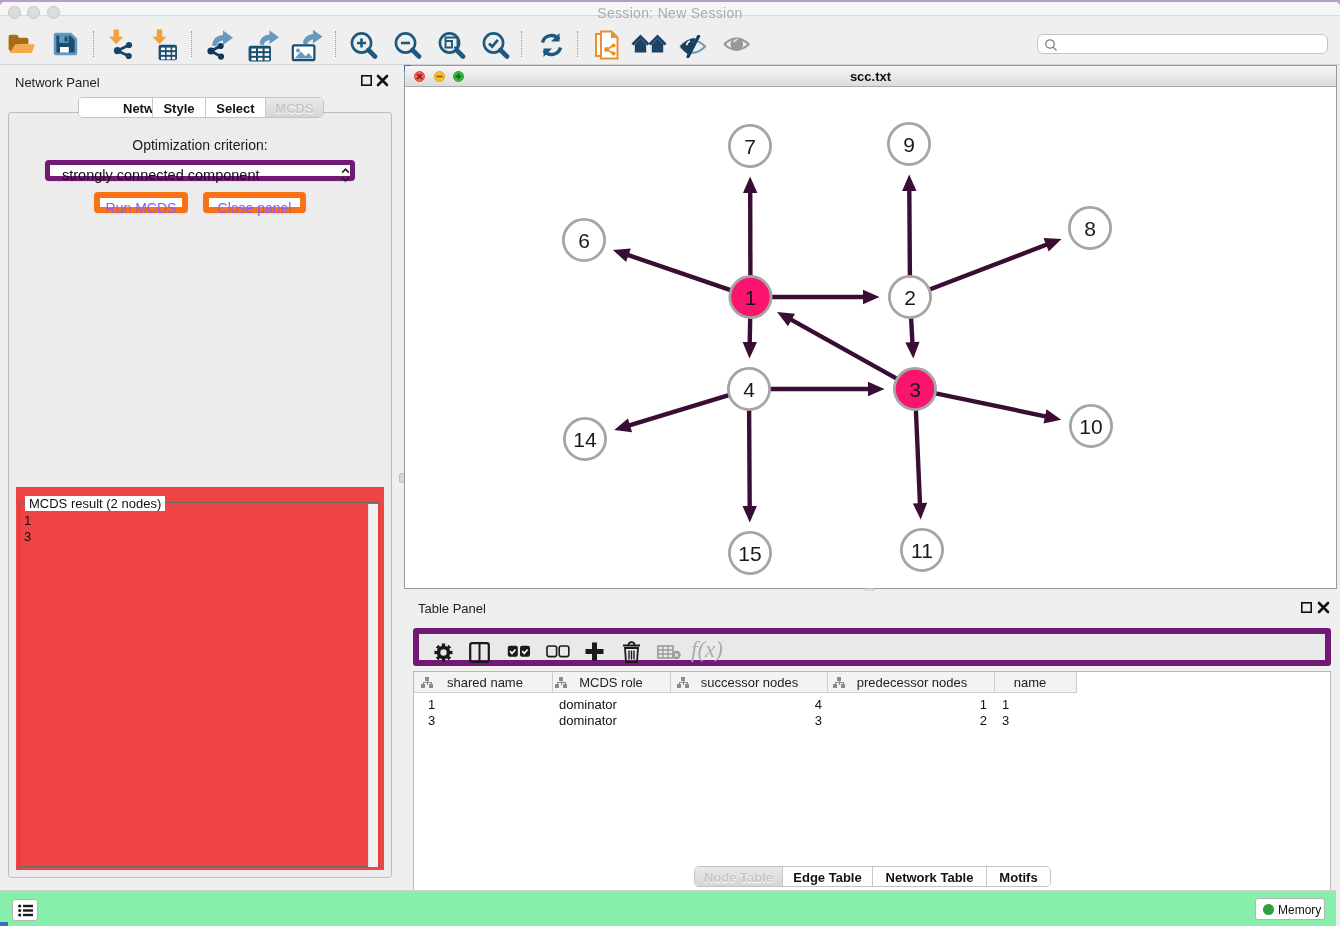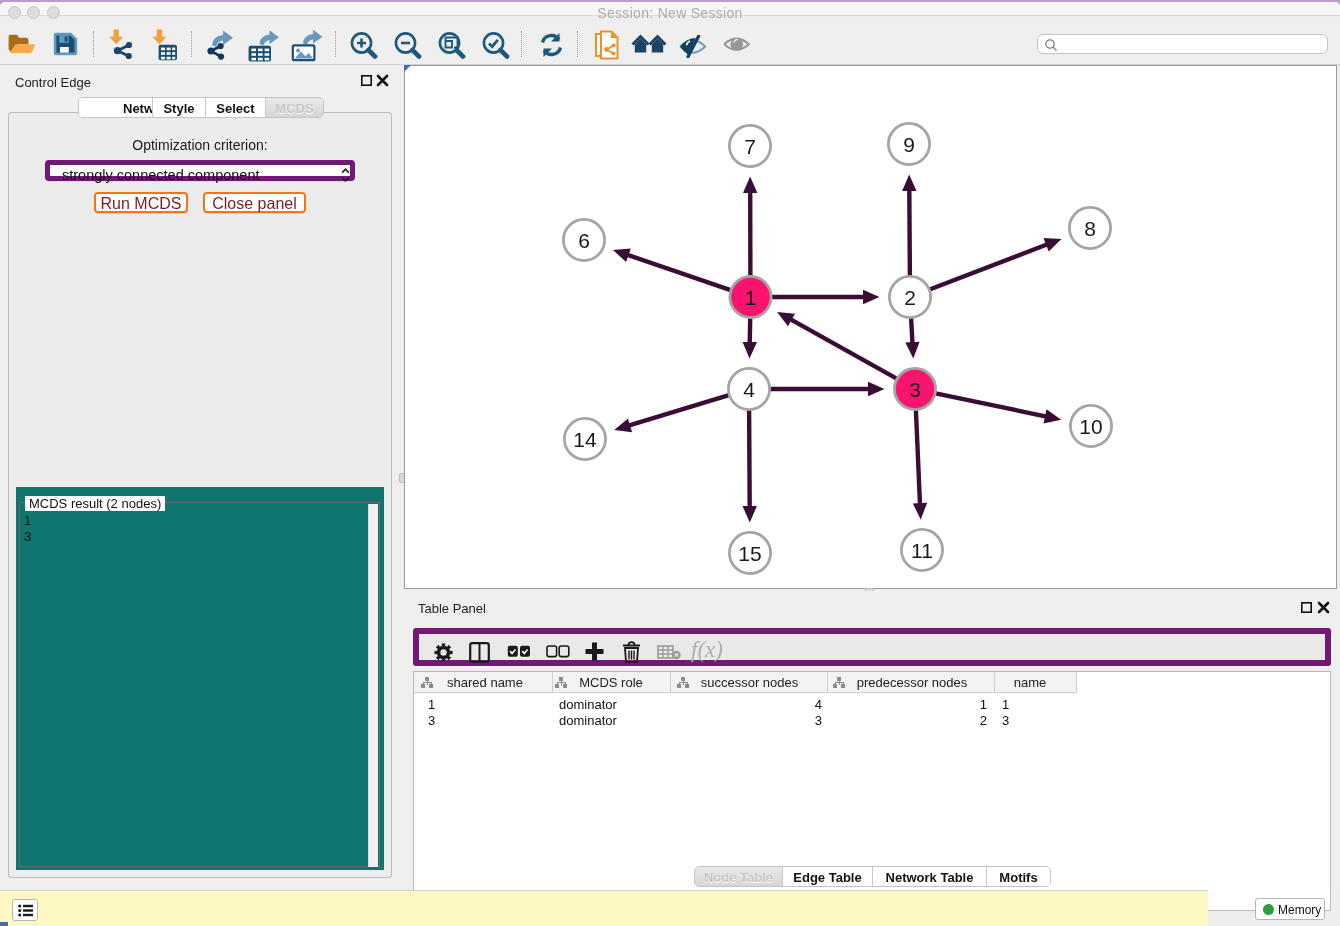--- a/index.html
+++ b/index.html
@@ -11,21 +11,21 @@
   .tl { position:absolute; top:4px; width:13px; height:13px; border-radius:50%; background:#dcdcdc; border:1px solid #c8c8c8; }
   .wtitle { position:absolute; top:3px; left:0; width:100%; text-align:center; font-size:14px; letter-spacing:0.3px; color:#ababab; }
   .toolbar { position:absolute; left:0; top:23px; width:1340px; height:42px; background:#efefef; border-bottom:1px solid #d2d2d2; }
   .tsep { position:absolute; top:8px; height:26px; width:0; border-left:1px dotted #9a9a9a; }
   .ticon { position:absolute; top:3px; }
   .panel-title { font-size:13px; color:#222; }
   .tabbar { position:absolute; display:flex; background:#ffffff; border:1px solid #c3c3c3; border-radius:5px; overflow:hidden; }
   .tab { font-size:13px; font-weight:bold; color:#111; padding:3px 0 4px 0; text-align:center; border-left:1px solid #c9c9c9; background:#fff; }
   .tab:first-child { border-left:none; }
   .tab.sel { background:linear-gradient(#e9e9e9,#d6d6d6); color:#c6c6c6; text-shadow:0 1px 0 #ffffff; }
-  .btn { position:absolute; background:#ffffff; border:2px solid #f97316; border-radius:4px; font-size:16px; color:#7f1d1d; text-align:center; box-shadow:0 1px 1px rgba(0,0,0,0.08); }
+  .btn { position:absolute; background:#ffffff; border:6px solid #f97316; border-radius:4px; font-size:14px; color:#8b5cf6; text-align:center; box-shadow:0 1px 1px rgba(0,0,0,0.08); }
 </style>
 </head>
 <body>
   <div class="win"></div>
   <div class="titlebar">
     <div class="tl" style="left:8px;"></div>
     <div class="tl" style="left:27px;"></div>
     <div class="tl" style="left:47px;"></div>
     <div class="wtitle">Session: New Session</div>
   </div>
@@ -170,21 +170,21 @@
 
     <div class="abs" style="left:1037px;top:11px;width:291px;height:20px;background:#ffffff;border:1px solid #c5c5c5;border-radius:6px;">
       <svg class="abs" style="left:6px;top:3px" width="14" height="14" viewBox="0 0 14 14">
         <circle cx="6" cy="6" r="4.2" fill="none" stroke="#7b7b7b" stroke-width="1.3"></circle>
         <path d="M9 9 L12.5 12.5" stroke="#7b7b7b" stroke-width="1.3"></path>
       </svg>
     </div>
   </div>
 
   <div class="abs" id="controlpanel" style="left:0;top:65px;width:403px;height:824px;background:#efefef;">
-    <div class="abs panel-title" style="left:15px;top:10px;">Control Edge</div>
+    <div class="abs panel-title" style="left:15px;top:10px;">Network Panel</div>
 
     <svg class="abs" style="left:361px;top:10px" width="11" height="11" viewBox="0 0 11 11">
       <rect x="0.8" y="0.8" width="9.4" height="9.4" fill="none" stroke="#111" stroke-width="1.6"></rect>
     </svg>
     <svg class="abs" style="left:376px;top:9px" width="13" height="13" viewBox="0 0 13 13">
       <path d="M2 2 L11 11 M11 2 L2 11" stroke="#111" stroke-width="2.6" stroke-linecap="round"></path>
     </svg>
 
     <div class="abs" style="left:8px;top:47px;width:384px;height:766px;background:#ececec;border:1px solid #bcbcbc;border-radius:3px;"></div>
 
@@ -199,33 +199,48 @@
     <div class="abs" style="left:45px;top:95px;width:310px;height:21px;background:#ffffff;border:5px solid #701a75;border-radius:4px;box-shadow:0 1px 1px rgba(0,0,0,0.08);">
       <div class="abs" style="left:12px;top:2px;font-size:14.5px;color:#111;">strongly connected component</div>
       <svg class="abs" style="left:290px;top:3px" width="11" height="14" viewBox="0 0 11 14">
         <path d="M2.2 4.6 L5.5 1.2 L8.8 4.6" fill="none" stroke="#222" stroke-width="1.7"></path>
         <path d="M2.2 9.4 L5.5 12.8 L8.8 9.4" fill="none" stroke="#222" stroke-width="1.7"></path>
       </svg>
     </div>
     <div class="btn" style="left:94px;top:127px;width:94px;height:21px;line-height:20px;">Run MCDS</div>
     <div class="btn" style="left:203px;top:127px;width:103px;height:21px;line-height:20px;">Close panel</div>
 
-    <div class="abs" style="left:16px;top:422px;width:368px;height:383px;background:#0f766e;">
+    <div class="abs" style="left:16px;top:422px;width:368px;height:383px;background:#ef4444;">
       <div class="abs" style="left:3px;top:15px;width:361px;height:365px;border:1px solid #6a6a6a;">
         <div class="abs" style="left:5px;top:-7px;background:#ffffff;padding:0 4px;font-size:13px;color:#111;">MCDS result (2 nodes)</div>
         <div class="abs" style="left:4px;top:10px;font-size:13px;color:#111;line-height:16px;">1<br>3</div>
         <div class="abs" style="right:1px;top:1px;width:10px;height:363px;background:#f0f0f0;border-left:1px solid #dcdcdc;"></div>
       </div>
     </div>
   </div>
 
   <div class="abs" style="left:399px;top:473px;width:6px;height:10px;background:#d8d8d8;border:1px solid #bdbdbd;border-radius:2px;"></div>
 
   <div class="abs" id="netwin" style="left:404px;top:65px;width:933px;height:524px;background:#ffffff;border:1px solid #9a9a9a;">
     <div class="abs" style="left:-1px;top:-1px;width:0;height:0;border-top:7px solid #3a6cc0;border-right:7px solid transparent;"></div>
+    <div class="abs" style="left:0;top:0;width:931px;height:21px;background:linear-gradient(#f5f5f5,#dcdcdc);border-bottom:1px solid #ababab;">
+      <div class="abs" style="left:0;top:3px;width:100%;text-align:center;font-size:13px;font-weight:bold;color:#111;">scc.txt</div>
+      <div class="abs" style="left:9px;top:5px;width:11px;height:11px;border-radius:50%;background:#ec6560;border:1px solid #d94a44;"></div>
+      <svg class="abs" style="left:9px;top:5px" width="11" height="11" viewBox="0 0 11 11">
+        <path d="M3 3 L8 8 M8 3 L3 8" stroke="#8c1a13" stroke-width="1.6"></path>
+      </svg>
+      <div class="abs" style="left:29px;top:5px;width:11px;height:11px;border-radius:50%;background:#f5c12e;border:1px solid #dfa321;"></div>
+      <svg class="abs" style="left:29px;top:5px" width="11" height="11" viewBox="0 0 11 11">
+        <path d="M2.5 5.5 h6" stroke="#985d10" stroke-width="1.8"></path>
+      </svg>
+      <div class="abs" style="left:48px;top:5px;width:11px;height:11px;border-radius:50%;background:#36c13e;border:1px solid #24a52c;"></div>
+      <svg class="abs" style="left:48px;top:5px" width="11" height="11" viewBox="0 0 11 11">
+        <path d="M2.5 5.5 h6 M5.5 2.5 v6" stroke="#0e6b14" stroke-width="1.8"></path>
+      </svg>
+    </div>
     <svg class="abs" style="left:0;top:21px" width="931" height="501" viewBox="0 0 931 501">
       <g stroke="#3a0d35" stroke-width="4.4">
 <line x1="345.4" y1="189.0" x2="345.2" y2="104.5"></line>
 <line x1="325.6" y1="203.2" x2="222.0" y2="167.7"></line>
 <line x1="366.5" y1="210.0" x2="459.5" y2="210.0"></line>
 <line x1="345.2" y1="231.0" x2="344.7" y2="256.5"></line>
 <line x1="504.9" y1="189.0" x2="504.3" y2="102.5"></line>
 <line x1="524.6" y1="202.5" x2="642.5" y2="157.3"></line>
 <line x1="506.1" y1="231.0" x2="507.5" y2="256.6"></line>
 <line x1="491.7" y1="291.7" x2="385.2" y2="232.2"></line>
@@ -367,21 +382,21 @@
     </div>
 
     <div class="tabbar" style="left:290px;top:275px;height:21px;">
       <div class="tab sel" style="width:87px;">Node Table</div>
       <div class="tab" style="width:90px;">Edge Table</div>
       <div class="tab" style="width:114px;">Network Table</div>
       <div class="tab" style="width:64px;">Motifs</div>
     </div>
   </div>
 
-  <div class="abs" id="statusbar" style="left:0;top:890px;width:1208px;height:36px;background:#fef9c3;border-top:1px solid #d0d0d0;">
+  <div class="abs" id="statusbar" style="left:0;top:890px;width:1336px;height:36px;background:#86efac;border-top:1px solid #d0d0d0;">
     <div class="abs" style="left:12px;top:8px;width:26px;height:22px;background:#ffffff;border:1px solid #b5b5b5;border-radius:3px;">
       <svg class="abs" style="left:5px;top:4px" width="15" height="13" viewBox="0 0 15 13">
         <g fill="#1a1a1a">
           <circle cx="1.7" cy="2" r="1.6"></circle>
           <rect x="5" y="0.8" width="10" height="2.4"></rect>
           <circle cx="1.7" cy="6.5" r="1.6"></circle>
           <rect x="5" y="5.3" width="10" height="2.4"></rect>
           <circle cx="1.7" cy="11" r="1.6"></circle>
           <rect x="5" y="9.8" width="10" height="2.4"></rect>
         </g>

